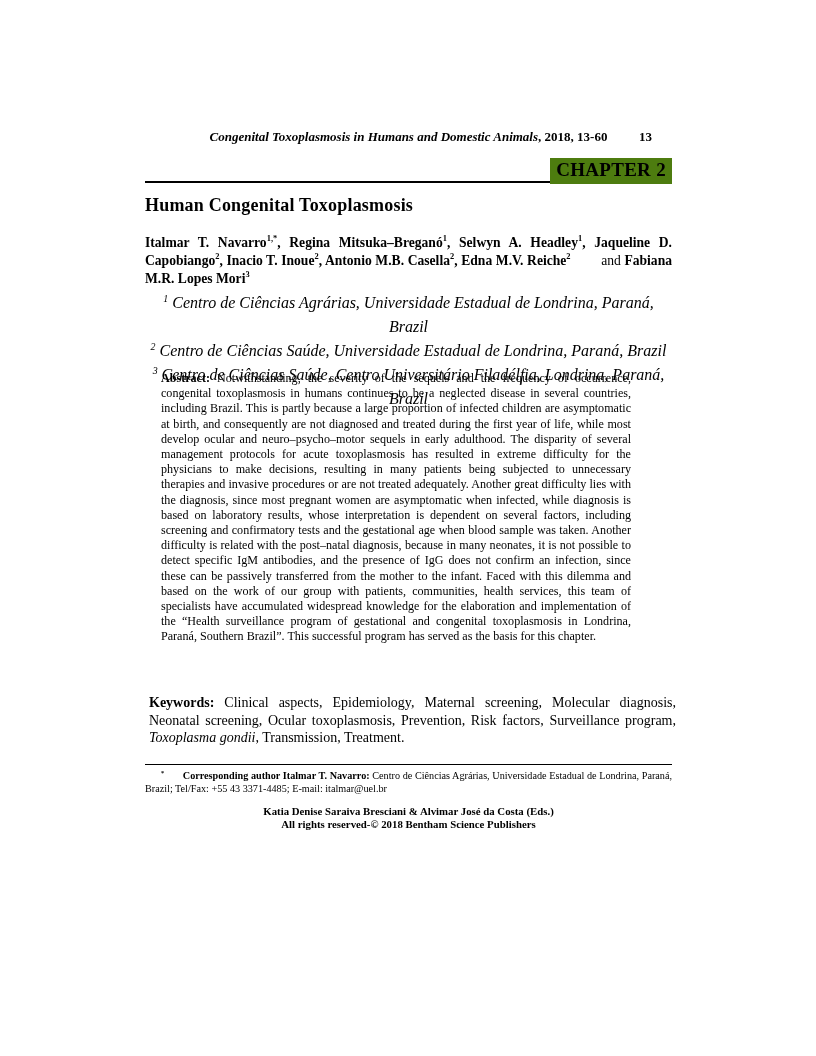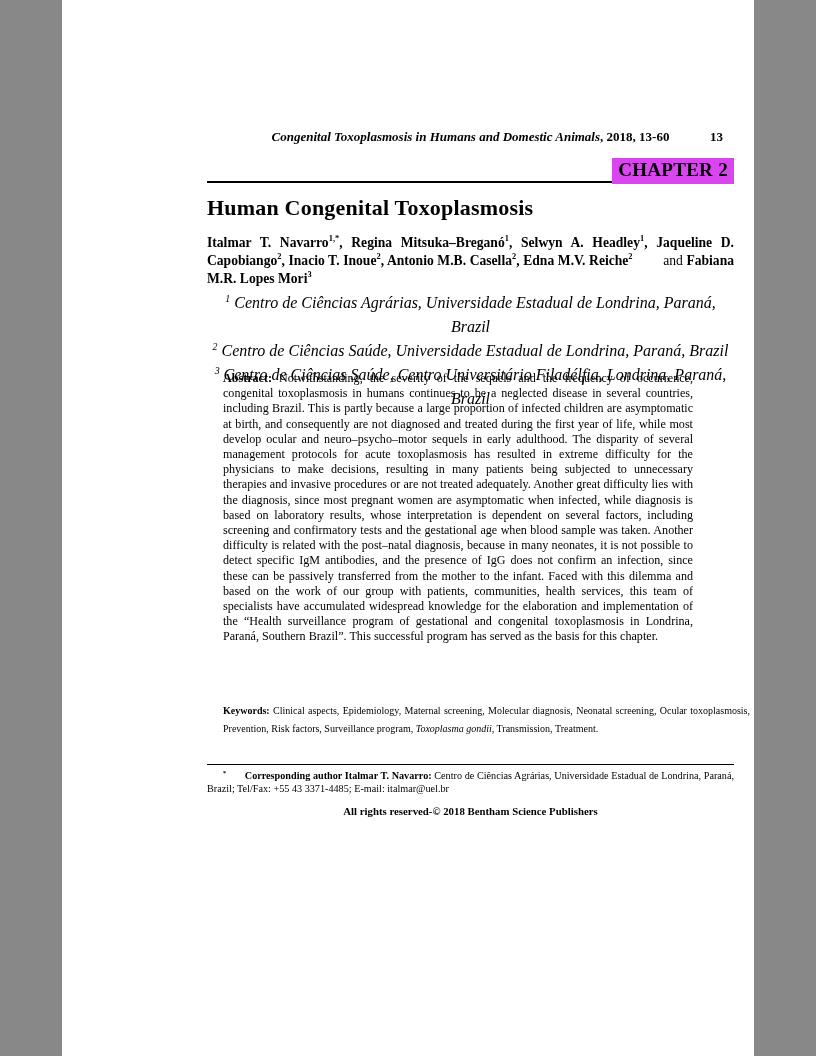--- a/index.html
+++ b/index.html
@@ -1,19 +1,19 @@
 <!DOCTYPE html>
 <html><head>
 <meta charset="utf-8">
 <style>
   * { margin: 0; padding: 0; box-sizing: border-box; }
   html, body { background: #888; }
   .page {
     position: relative;
-    width: 692px;
+    width: 816px;
     height: 1056px;
     margin: 0 auto;
     background: #ffffff;
     font-family: "Liberation Serif", "DejaVu Serif", serif;
     color: #000000;
     overflow: hidden;
   }
   .content {
     position: absolute;
     left: 145px;
@@ -26,21 +26,21 @@
     position: absolute;
     top: 129px; left: 0; right: 0;
     text-align: center;
     font-size: 13px;
     font-weight: bold;
     white-space: nowrap;
   }
   .running-head .rh-italic { font-style: italic; }
   .running-head .page-num {
     position: absolute;
-    right: 11px; top: 0;
+    right: 20px; top: 0;
     font-style: normal;
     margin-left: 15px;
   }
   
   .chapter-line {
     position: absolute;
     top: 155px; left: 0; right: 0;
     height: 28px;
     border-bottom: 2.5px solid #000;
   }
@@ -49,21 +49,21 @@
     right: 0; bottom: -3px;
     font-size: 19px;
     font-weight: bold;
     padding: 1px 6px 3px 6px;
     letter-spacing: 0.3px;
   }
   
   .title {
     position: absolute;
     top: 195px; left: 0;
-    font-size: 22px;
+    font-size: 18px;
     font-weight: bold;
     letter-spacing: 0.2px;
   }
   .authors {
     position: absolute;
     top: 234px; left: 0; width: 527px;
     font-size: 13.6px;
     font-weight: bold;
     line-height: 18px;
     text-align: justify;
@@ -88,25 +88,24 @@
     position: absolute;
     top: 371px; left: 16px; width: 470px;
     font-size: 12.1px;
     line-height: 15.2px;
     text-align: justify;
   }
   .abstract .abstract-label { font-weight: bold; }
   
   .keywords {
     position: absolute;
-    top: 694px; left: 16px; width: 527px;
-    font-size: 10px;
+    top: 694px; left: 4px; width: 527px;
+    font-size: 14px;
     line-height: 17.6px;
     text-align: justify;
-    margin-top: 8px;
   }
   .keywords .kw-label { font-weight: bold; }
   .keywords .kw-italic { font-style: italic; }
   
   .footnote-rule {
     position: absolute;
     top: 764px; left: 0; width: 527px;
     border-top: 1.5px solid #000;
   }
   .footnote {
@@ -132,21 +131,21 @@
 
 <div class="page" style="background: rgb(255, 255, 255); color: rgb(0, 0, 0);">
   <div class="content">
 
     <div class="running-head">
       <span class="rh-italic">Congenital Toxoplasmosis in Humans and Domestic Animals</span><span>, 2018, 13-60</span>
       <span class="page-num">13</span>
     </div>
 
     <div class="chapter-line">
-      <span class="chapter-box" style="background: #d946ef;">CHAPTER 2</span>
+      <span class="chapter-box" style="background: #4d7c0f;">CHAPTER 2</span>
     </div>
 
     <h1 class="title">Human Congenital Toxoplasmosis</h1>
 
     <p class="authors"><span>Italmar T. Navarro</span><sup>1,*</sup>, <span>Regina Mitsuka–Breganó</span><sup>1</sup>, <span>Selwyn A. Headley</span><sup>1</sup>, <span>Jaqueline D. Capobiango</span><sup>2</sup>, <span>Inacio T. Inoue</span><sup>2</sup>, <span>Antonio M.B. Casella</span><sup>2</sup>, <span>Edna M.V. Reiche</span><sup>2</sup><span class="and-word"> and </span><span>Fabiana M.R. Lopes Mori</span><sup>3</sup></p>
 
     <div class="affiliations">
         <div class="affiliation"><sup>1</sup> Centro de Ciências Agrárias, Universidade Estadual de Londrina, Paraná, Brazil</div>
         <div class="affiliation"><sup>2</sup> Centro de Ciências Saúde, Universidade Estadual de Londrina, Paraná, Brazil</div>
         <div class="affiliation"><sup>3</sup> Centro de Ciências Saúde, Centro Universitário Filadélfia, Londrina, Paraná, Brazil</div>
@@ -160,17 +159,18 @@
       <span class="kw-label">Keywords:</span><span> Clinical aspects, Epidemiology, Maternal screening, Molecular diagnosis, Neonatal screening, Ocular toxoplasmosis, Prevention, Risk factors, Surveillance program, </span><span class="kw-italic">Toxoplasma gondii</span><span>, Transmission, Treatment.</span>
     </p>
 
     <div class="footnote-rule"></div>
 
     <p class="footnote">
       <sup class="fn-bold">*</sup><span class="fn-bold"> Corresponding author Italmar T. Navarro:</span><span> Centro de Ciências Agrárias, Universidade Estadual de Londrina, Paraná, Brazil; Tel/Fax: +55 43 3371-4485; E-mail: italmar@uel.br</span>
     </p>
 
     <div class="page-footer">
+      <div>Katia Denise Saraiva Bresciani &amp; Alvimar José da Costa (Eds.)</div>
       <div>All rights reserved-© 2018 Bentham Science Publishers</div>
     </div>
 
   </div>
 </div>
 
 </body></html>

